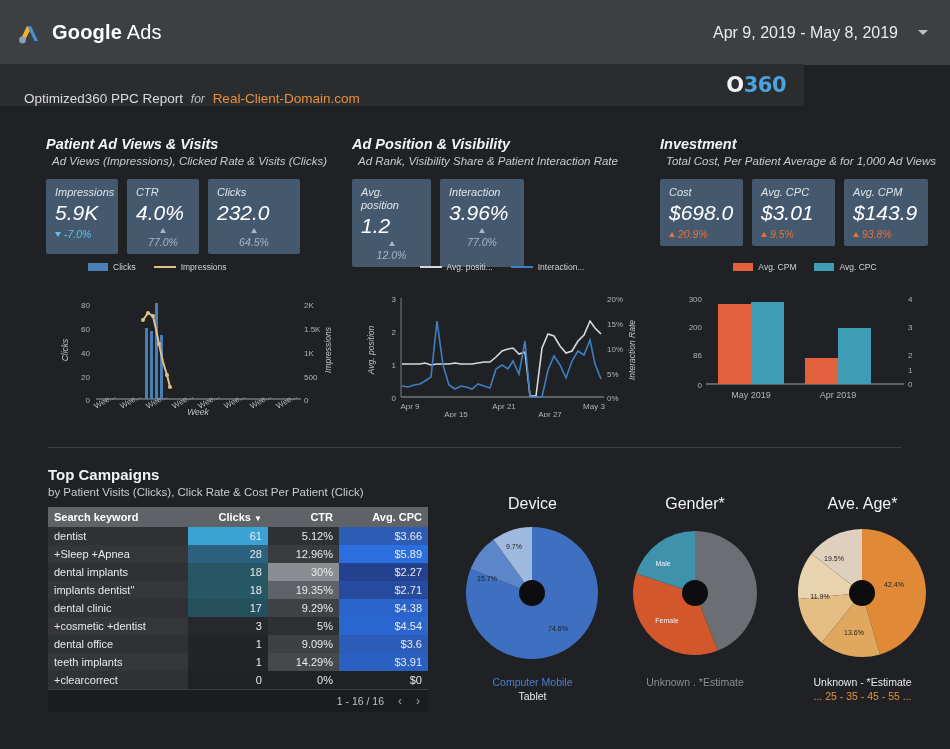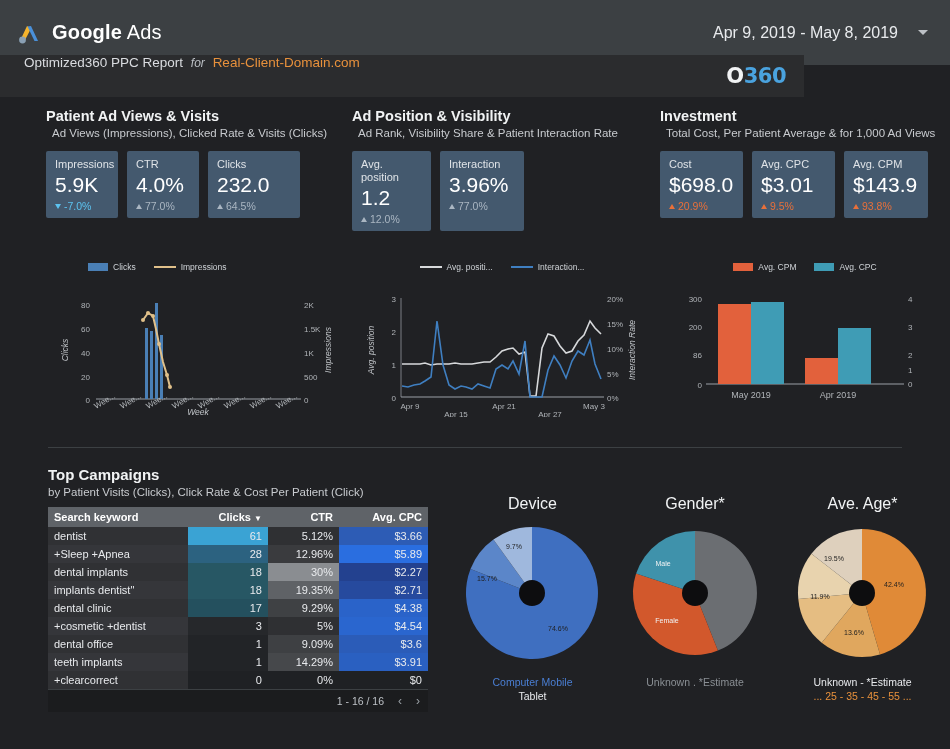--- a/index.html
+++ b/index.html
@@ -33,54 +33,54 @@
     display: flex; align-items: center; cursor: pointer;
   }
   .caret {
     width: 0; height: 0;
     border-left: 5px solid transparent; border-right: 5px solid transparent;
     border-top: 5px solid #bdc1c6;
   }
 
   
   .subbar {
-    position: absolute; left: 0; top: 55px; width: 804px; height: 42px;
+    position: absolute; left: 0; top: 64px; width: 804px; height: 42px;
     background: #2b2c2e;
-    display: flex; align-items: flex-start;
+    display: flex; align-items: flex-end;
   }
   .subbar-title { margin-left: 24px; font-size: 13.5px; color: #dadce0; }
   .subbar-for { font-style: italic; color: #bdc1c6; margin: 0 4px; font-size: 12px;}
   .subbar-domain { color: #e8913c; }
   .o360 {
     position: absolute; right: 18px; top: 50%; transform: translateY(-50%);
     font-size: 21px; font-weight: 700; font-family: "DejaVu Sans", sans-serif;
     letter-spacing: -0.5px;
   }
   .o360 .w { color: #f1f3f4; }
   .o360 .b { color: #4aa3df; }
 
   
-  .kpi-row { position: absolute; left: 0; top: 108px; width: 756px; height: 120px; }
+  .kpi-row { position: absolute; left: 0; top: 136px; width: 756px; height: 120px; font-style: italic; }
   .panel { position: absolute; top: 0; }
   .panel-title { font-size: 14.5px; font-weight: 700; color: #f1f3f4; }
   .panel-sub { font-size: 11.5px; color: #c8cbcf; margin-top: 3px; margin-left: 6px; }
   .cards { display: flex; gap: 9px; margin-top: 12px; }
   .card {
     background: #44596e; border-radius: 2px;
     padding: 7px 9px 6px 9px; min-height: 62px;
     display: flex; flex-direction: column; justify-content: flex-start;
   }
   .card-label { font-size: 11px; color: #dfe3e7; line-height: 13px; }
   .card-value { font-size: 21px; color: #ffffff; line-height: 25px; margin-top: 1px; font-weight: 400;}
   .card-delta { font-size: 10.5px; margin-top: 3px; display: flex; align-items: center; gap: 3px;}
   .arrow { display:inline-block; width: 0; height: 0; }
   .arrow.up { border-left: 3px solid transparent; border-right: 3px solid transparent; border-bottom: 5px solid currentColor; }
   .arrow.down { border-left: 3px solid transparent; border-right: 3px solid transparent; border-top: 5px solid currentColor; }
   .delta-wrap { display:inline-flex; flex-direction: column; align-items:center; line-height:0;}
-  .d-neutral { color: #aab6c2; }
+  .d-neutral { color: #aab6c2; flex-direction: column; }
   .d-blue { color: #5cc3f0; }
   .d-orange { color: #e8703a; }
 
   
   .charts-row { position: absolute; left: 0; top: 262px; width: 950px; height: 165px; }
   .chart-box { position: absolute; top: 0; }
   .legend { display: flex; gap: 18px; justify-content: center; align-items: center; font-size: 8.5px; color: #cfd3d7; }
   .legend-item { display: flex; align-items: center; gap: 5px; }
   .lg-swatch { width: 20px; height: 8px; display:inline-block; }
   .lg-line { width: 22px; height: 2px; display:inline-block; }

